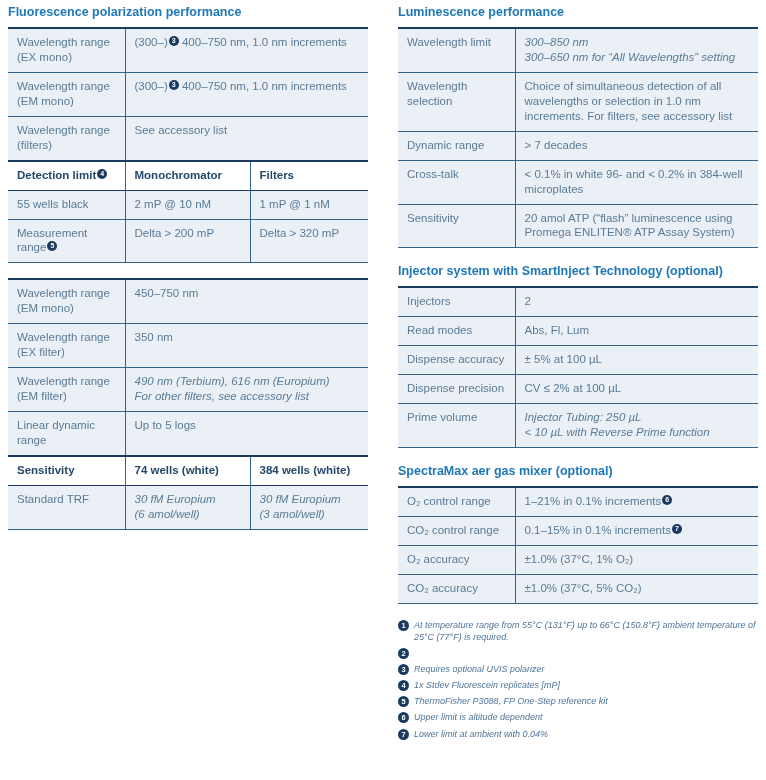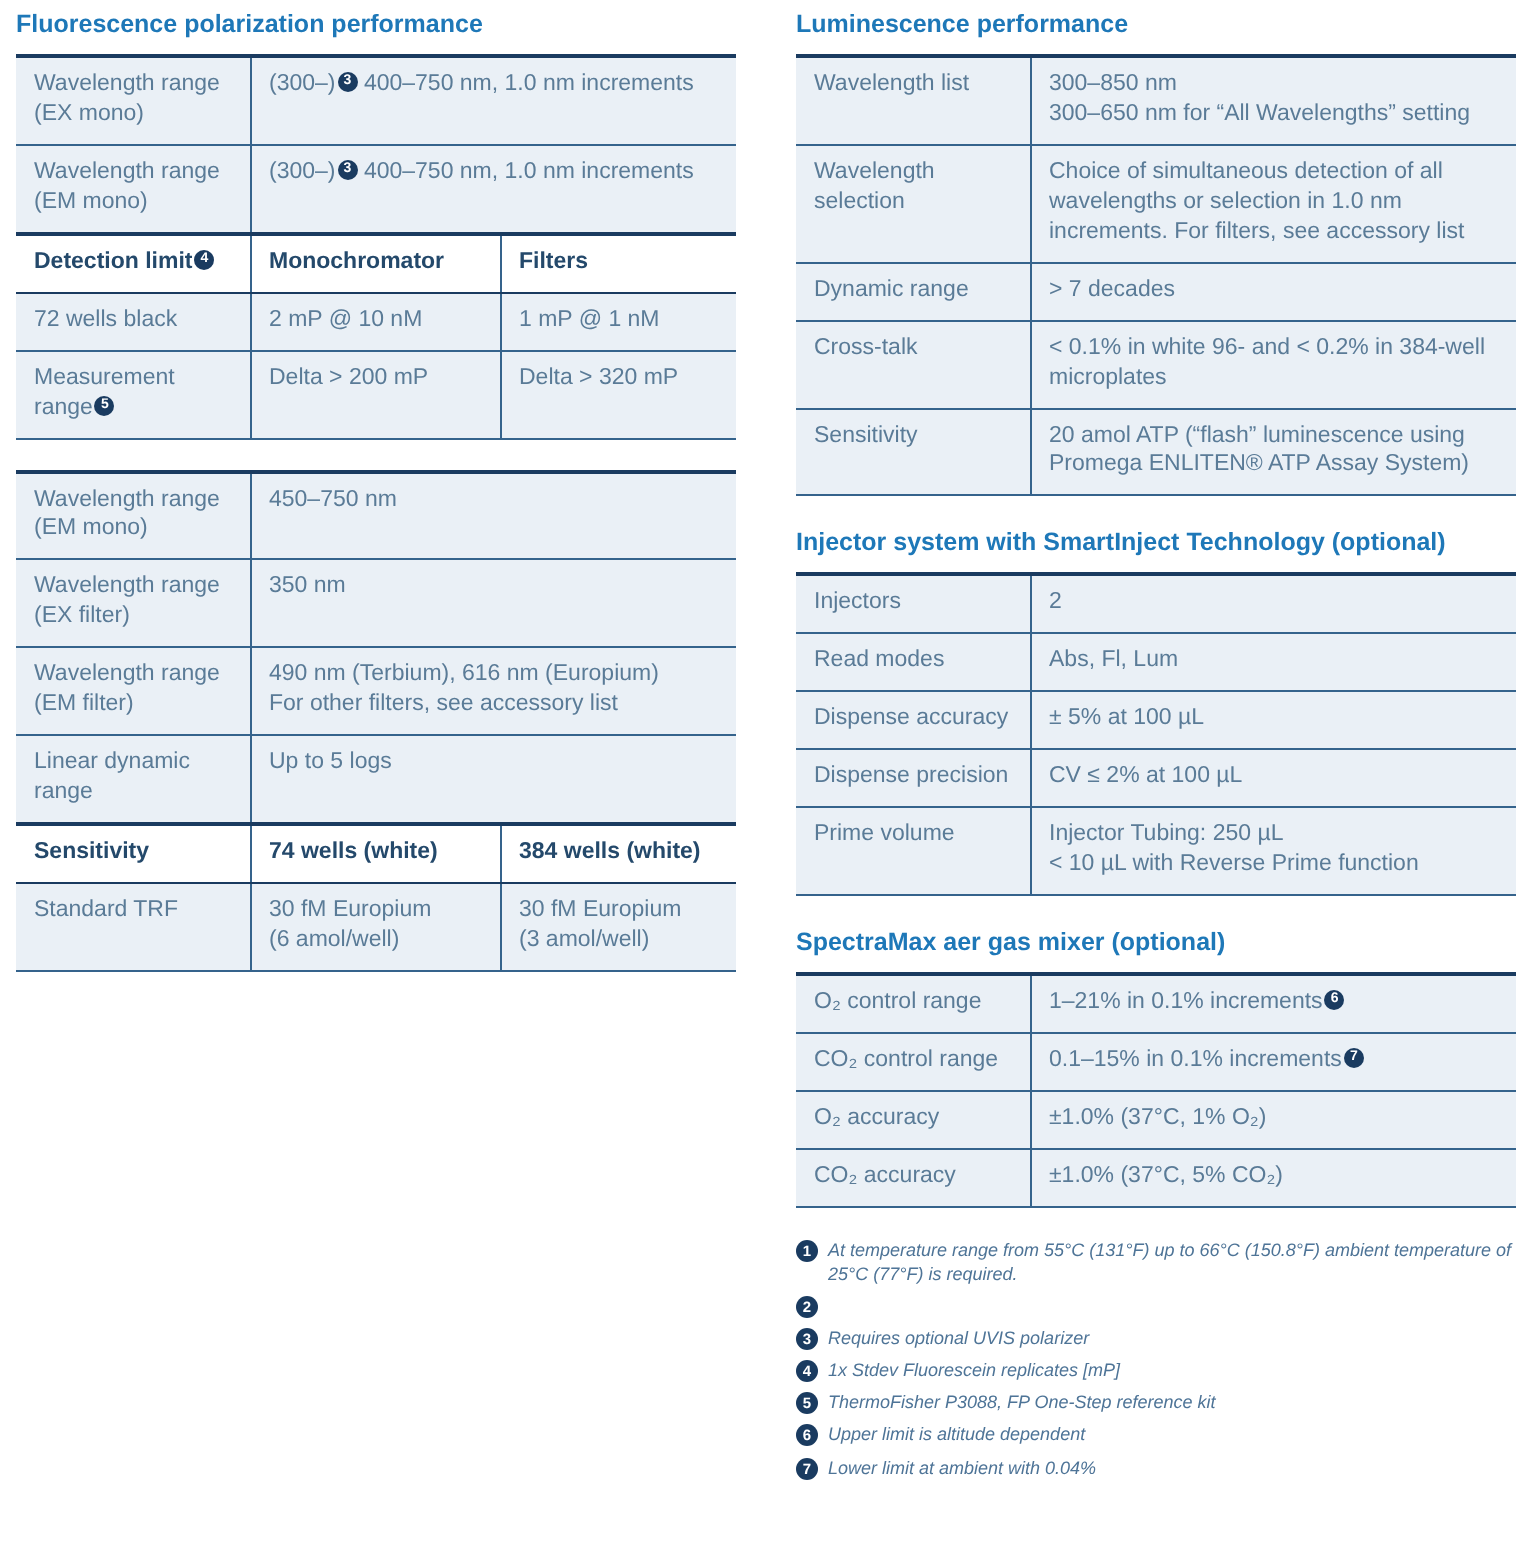--- a/index.html
+++ b/index.html
@@ -48,21 +48,21 @@
   table.spec td + td { border-left: 1px solid var(--line_medium, #35638c); }
   table.spec tr + tr td { border-top: 1px solid var(--line_medium, #35638c); }
   table.spec tr.hdr td {
     background: #ffffff;
     color: var(--header_text, #24496b);
     font-weight: bold;
     border-top: 2px solid var(--line_dark, #1a3b60);
     border-bottom: 1px solid var(--line_dark, #1a3b60);
   }
   td.indent { padding-left: 19px; }
-  .ml { white-space: pre-line; }
+  .ml { white-space: pre-line; font-style: italic; }
   .c1 { width: 117px; } .c2 { width: 125px; } .c3 { width: 118px; }
   .r1 { width: 117px; } .r2 { width: 243px; }
   .fnref {
     display: inline-block;
     width: 10px; height: 10px;
     border-radius: 50%;
     background: var(--line_dark, #1a3b60);
     color: #ffffff;
     font-size: 7px;
     font-weight: bold;
@@ -112,27 +112,31 @@
         </colgroup>
       <tbody>
           <tr>
         <td>Wavelength range (EX mono)</td>
         <td colspan="2"><span>(300–)</span><span class="fnref">3</span><span> 400–750 nm, 1.0 nm increments</span></td>
       </tr>
       <tr>
         <td>Wavelength range (EM mono)</td>
         <td colspan="2"><span>(300–)</span><span class="fnref">3</span><span> 400–750 nm, 1.0 nm increments</span></td>
       </tr>
+      <tr>
+        <td>Wavelength range (filters)</td>
+        <td colspan="2">See accessory list</td>
+      </tr>
       <tr class="hdr">
         <td><span>Detection limit</span><span class="fnref">4</span></td>
         <td>Monochromator</td>
         <td>Filters</td>
       </tr>
       <tr>
-        <td class="indent">72 wells black</td>
+        <td class="indent">55 wells black</td>
         <td>2 mP @ 10 nM</td>
         <td>1 mP @ 1 nM</td>
       </tr>
       <tr>
         <td><span>Measurement range</span><span class="fnref">5</span></td>
         <td>Delta &gt; 200 mP</td>
         <td>Delta &gt; 320 mP</td>
       </tr>
     </tbody>
       </table>
@@ -181,21 +185,21 @@
   <div class="col">
 
     <h2 class="section-title">Luminescence performance</h2>
     <table class="spec">
       <colgroup>
           <col class="r1">
           <col class="r2">
         </colgroup>
       <tbody>
           <tr>
-        <td>Wavelength list</td>
+        <td>Wavelength limit</td>
         <td class="ml">300–850 nm
 300–650 nm for “All Wavelengths” setting</td>
       </tr>
       <tr>
         <td>Wavelength selection</td>
         <td>Choice of simultaneous detection of all wavelengths or selection in 1.0 nm increments. For filters, see accessory list</td>
       </tr>
       <tr>
         <td>Dynamic range</td>
         <td>&gt; 7 decades</td>

